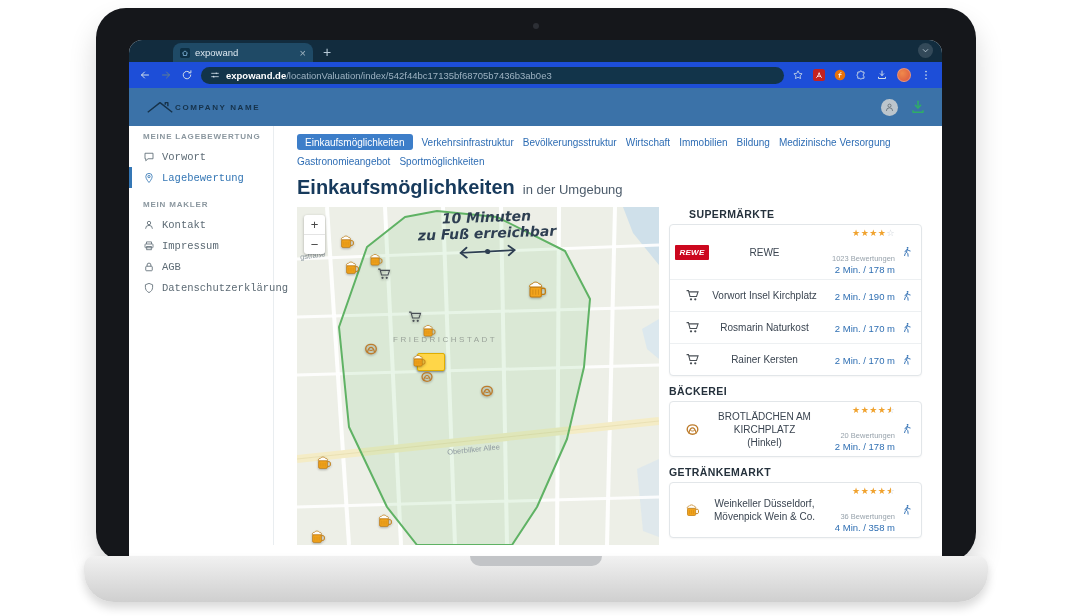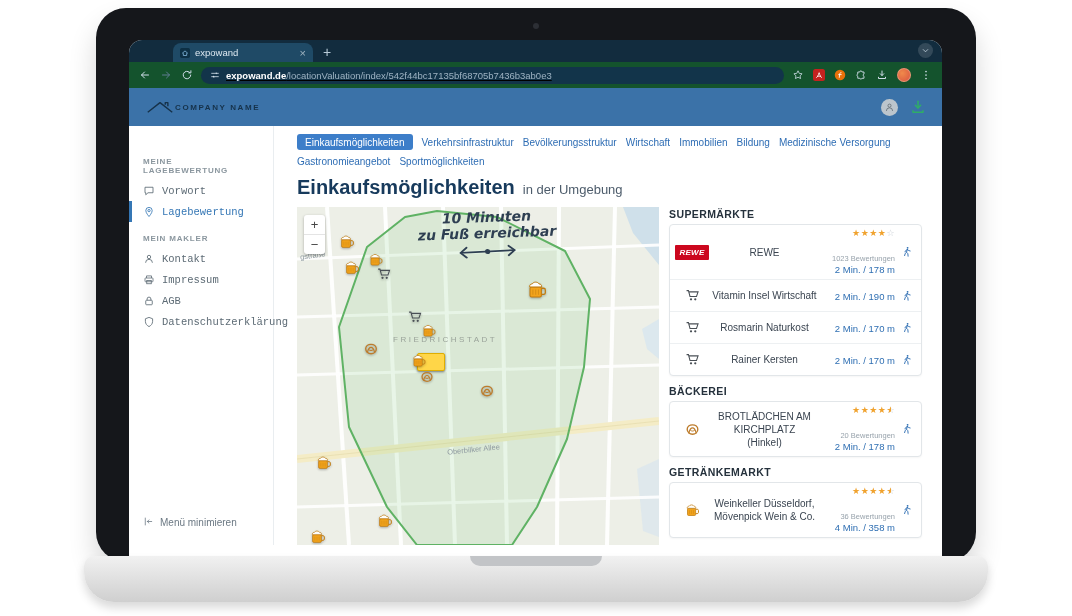--- a/index.html
+++ b/index.html
@@ -16,21 +16,21 @@
   
   .tabstrip{height:22px;background:#122c3e;display:flex;align-items:flex-end;padding-left:44px;position:relative;}
   .tab{height:19px;width:140px;background:#1f4a66;border-radius:8px 8px 0 0;display:flex;align-items:center;gap:5px;padding:0 7px;color:#dde8f1;font-size:9.5px;box-sizing:border-box;}
   .tab .fav{width:10px;height:10px;flex:none;display:flex;}
   .tab .fav svg{width:10px;height:10px;}
   .tab-title{flex:1;white-space:nowrap;overflow:hidden;}
   .tab-close{color:#9fb3c0;font-size:11px;cursor:pointer;flex:none;}
   .newtab{color:#b9cbd8;font-size:14px;line-height:1;margin:0 0 3px 10px;cursor:pointer;}
   .tabsearch{position:absolute;right:9px;top:3px;width:15px;height:15px;border-radius:50%;background:rgba(255,255,255,.14);display:flex;align-items:center;justify-content:center;color:#cfdde8;cursor:pointer;}
   .tabsearch svg{width:9px;height:9px;}
-  .toolbar{height:26px;background:#14532d;display:flex;align-items:center;gap:8px;padding:0 10px;text-decoration:underline;}
+  .toolbar{height:26px;background:#1d4ed8;display:flex;align-items:center;gap:8px;padding:0 10px;}
   .bicon{display:flex;align-items:center;justify-content:center;color:#cfdde8;cursor:pointer;}
   .bicon svg{width:12px;height:12px;display:block;}
   .bicon.forward-icon{color:#5f7d92;}
   #nav-icons{display:flex;gap:9px;align-items:center;}
   #action-icons{display:flex;gap:9px;align-items:center;}
   .addressbar{flex:1;height:17px;background:#12344a;border-radius:9px;display:flex;align-items:center;gap:6px;padding:0 9px;min-width:0;cursor:text;}
   .addressbar .bicon svg{width:10px;height:10px;}
   .url{font-size:9.5px;white-space:nowrap;overflow:hidden;text-overflow:ellipsis;color:#9db2c2;}
   .url b{color:#fff;font-weight:bold;}
   .avatar-dot{width:14px;height:14px;border-radius:50%;background:radial-gradient(circle at 35% 35%,#f08a4b,#d9543f);flex:none;cursor:pointer;border:1px solid rgba(255,255,255,.25);box-sizing:border-box;}
@@ -41,21 +41,21 @@
   .logo svg{width:30px;height:14px;display:block;}
   .logo .lname{font-size:8px;font-weight:bold;letter-spacing:1.6px;margin-top:1px;white-space:nowrap;}
   .header-right{margin-left:auto;display:flex;gap:12px;align-items:center;}
   .user-avatar{width:17px;height:17px;border-radius:50%;background:#bcc5cc;display:flex;align-items:center;justify-content:center;color:#5d676e;cursor:pointer;}
   .user-avatar svg{width:11px;height:11px;}
   .dl-report{display:flex;cursor:pointer;}
   .dl-report svg{width:16px;height:16px;}
 
   
   .appbody{display:flex;height:419px;background:#fff;}
-  aside{width:145px;flex:none;border-right:1px solid #e9edf0;display:flex;flex-direction:column;padding-top:29px;box-sizing:border-box;}
+  aside{width:145px;flex:none;border-right:1px solid #e9edf0;display:flex;flex-direction:row;padding-top:4px;box-sizing:border-box;}
   .sb-title{font-size:8px;font-weight:bold;color:#8b979f;letter-spacing:.8px;margin:12px 14px 5px;}
   .sb-title:first-child{margin-top:2px;}
   .sb-item{display:flex;align-items:flex-start;gap:7px;padding:4.5px 11px;font-size:10.5px;color:#5d6b75;cursor:pointer;border-left:3px solid transparent;font-family:Liberation Mono, monospace;}
   .sb-item svg{width:12px;height:12px;flex:none;}
   .sb-item.active{color:#3577b5;border-left-color:#3577b5;}
   .sb-min{margin-top:auto;display:flex;gap:6px;align-items:center;padding:10px 14px 16px;font-size:10px;color:#6b7883;cursor:pointer;}
   .sb-min svg{width:11px;height:11px;}
 
   main{flex:1;min-width:0;padding:8px 20px 0 23px;box-sizing:border-box;}
   #content-tabs{display:flex;flex-wrap:wrap;column-gap:9px;row-gap:6px;align-items:center;max-width:630px;}
@@ -80,21 +80,21 @@
   .maplabel.district{font-size:8px;letter-spacing:2.5px;color:#9aa39a;}
   .maplabel.street{font-size:7.5px;color:#8f9aa0;}
   .map-annotation{position:absolute;left:104px;top:2px;width:172px;text-align:center;z-index:5;color:#2e3f52;transform:rotate(-2deg);font-style:italic;font-weight:bold;font-family:"DejaVu Sans",sans-serif;}
   .ann1{font-size:14px;line-height:1.15;}
   .ann2{font-size:14px;line-height:1.15;}
   .ann-arrow{display:block;margin:3px auto 0;}
 
   
   .panel{flex:1;min-width:0;}
   .sec-title{font-size:10.5px;font-weight:bold;color:#25313c;letter-spacing:.4px;margin:9px 0 4px;}
-  .panel .sec-title:first-child{margin-top:1px;}
+  .panel .sec-title:first-child{margin-top:1px;margin-left:20px;}
   .poi-card{background:#fff;border:1px solid #e2e6e9;border-radius:4px;box-shadow:0 1px 2px rgba(0,0,0,.04);}
   .poi-row{display:flex;align-items:center;padding:4px 8px;gap:6px;min-height:23px;cursor:pointer;}
   .poi-row + .poi-row{border-top:1px solid #edf0f2;}
   .poi-ic{width:28px;flex:none;display:flex;justify-content:center;align-items:center;}
   .poi-ic svg{width:15px;height:15px;}
   .poi-name{flex:1;text-align:center;font-size:10px;color:#3a4450;line-height:1.3;min-width:0;}
   .poi-right{flex:none;text-align:right;min-width:72px;}
   .stars{font-size:9px;line-height:1;letter-spacing:.5px;white-space:nowrap;}
   .st{display:inline-block;}
   .st.full{color:#f0a22e;}
@@ -505,21 +505,21 @@
                   <div class="poi-row">
                     <div class="poi-ic">
                       <span class="icon " style="display:flex">
                         <svg viewBox="0 0 24 24">
                           <path d="M2.5 4.2h3l2.5 9.3h10.4l2.5-7.3H6.4" fill="none" stroke="#494f55" stroke-width="1.7"></path>
                           <circle cx="9.6" cy="18" r="1.8" fill="#494f55"></circle>
                           <circle cx="16.4" cy="18" r="1.8" fill="#494f55"></circle>
                         </svg>
                       </span>
                     </div>
-                    <div class="poi-name">Vitamin Insel Wirtschaft</div>
+                    <div class="poi-name">Vorwort Insel Kirchplatz</div>
                     <div class="poi-right">
                       <div class="dist">2 Min. / 190 m</div>
                     </div>
                     <span class="walk">
                       <svg viewBox="0 0 24 24" fill="none" stroke="currentColor" stroke-width="1.9" stroke-linecap="round" stroke-linejoin="round">
                         <circle cx="13.2" cy="3.6" r="1.8" fill="currentColor" stroke="none"></circle>
                         <path d="M12.8 7 11 12.4l2.7 3 .5 5M11 12.4 8.6 14.6 7.2 19.2M12.8 7l2.9 2.2 2.6.7M12.8 7 9.9 8.6 8 11.6"></path>
                       </svg>
                     </span>
                   </div>

